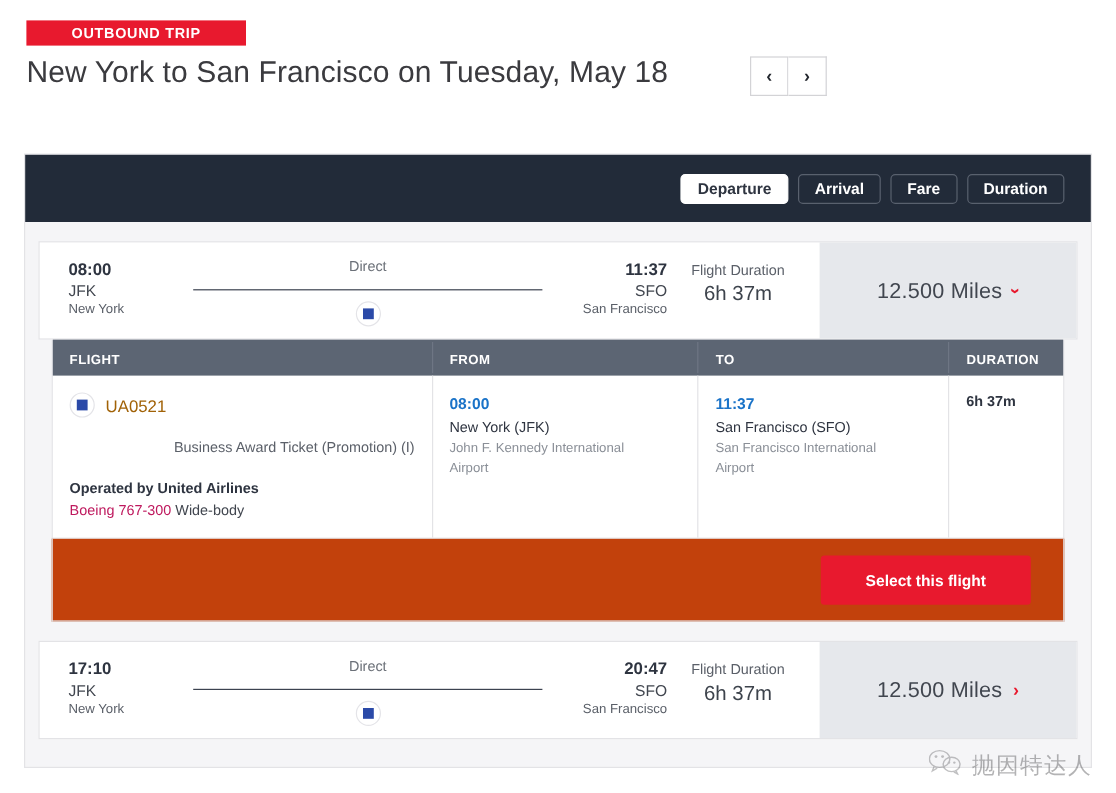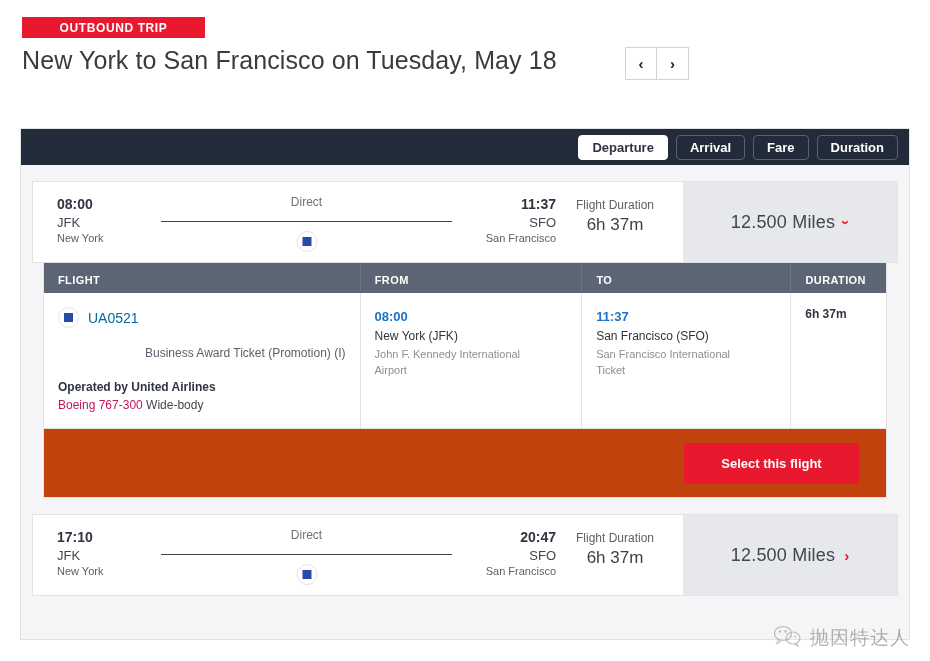--- a/index.html
+++ b/index.html
@@ -70,26 +70,26 @@
     position: absolute;
     left: 20px;
     top: 128px;
     width: 890px;
     height: 512px;
     background: #f5f5f7;
     border: 1px solid #e3e3e6;
     box-sizing: border-box;
   }
   .sortbar {
-    height: 36px;
+    height: 56px;
     background: #222b39;
     display: flex;
     align-items: center;
     justify-content: flex-end;
-    padding-right: 11px;
+    padding-right: 22px;
     box-sizing: border-box;
   }
   .sort-btn {
     height: 25px;
     padding: 0 13px;
     margin-left: 8px;
     border-radius: 4px;
     border: 1px solid #59616e;
     background: transparent;
     color: #ffffff;
@@ -271,21 +271,21 @@
     align-items: center;
     margin-bottom: 16px;
   }
   .fl-number-row .airline-dot {
     position: static;
     transform: none;
     margin-right: 9px;
   }
   .fl-number {
     font-size: 14px;
-    color: #0369a1;
+    color: #a16207;
   }
   .fl-right {
     text-align: right;
   }
   .fare-name {
     font-size: 12px;
     color: #5b6069;
     line-height: 18px;
   }
   .seats-left {
@@ -449,21 +449,21 @@
 
           <div class="det-cell col-from">
             <div class="ap-time">08:00</div>
             <div class="ap-name">New York (JFK)</div>
             <div class="ap-full">John F. Kennedy International Airport</div>
           </div>
 
           <div class="det-cell col-to">
             <div class="ap-time">11:37</div>
             <div class="ap-name">San Francisco (SFO)</div>
-            <div class="ap-full">San Francisco International Ticket</div>
+            <div class="ap-full">San Francisco International Airport</div>
           </div>
 
           <div class="det-cell col-dur">
             <div class="det-duration">6h 37m</div>
           </div>
 
         </div>
       </div>
 
       <div class="select-bar">

